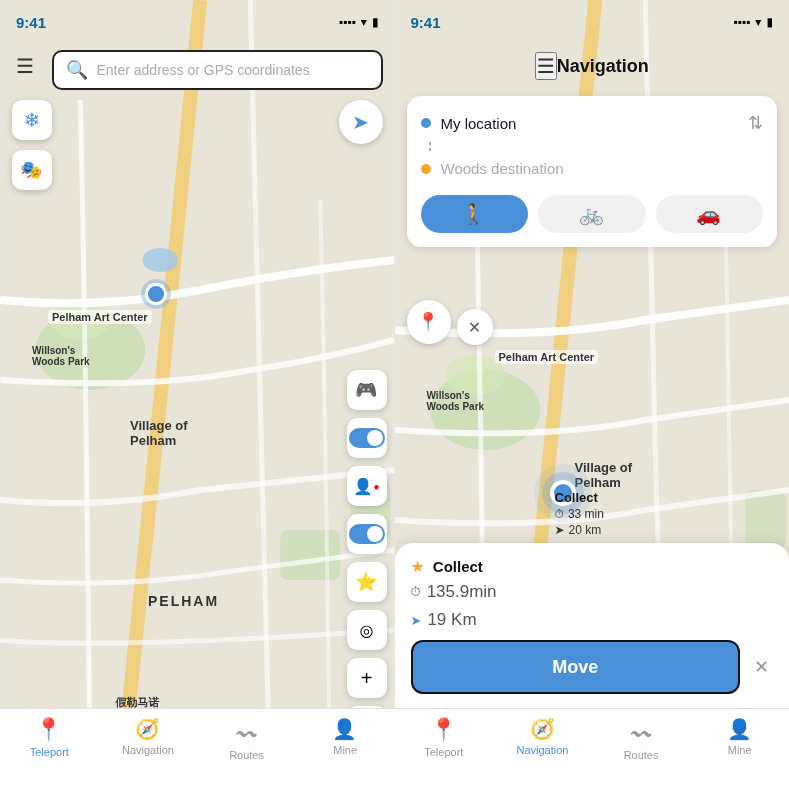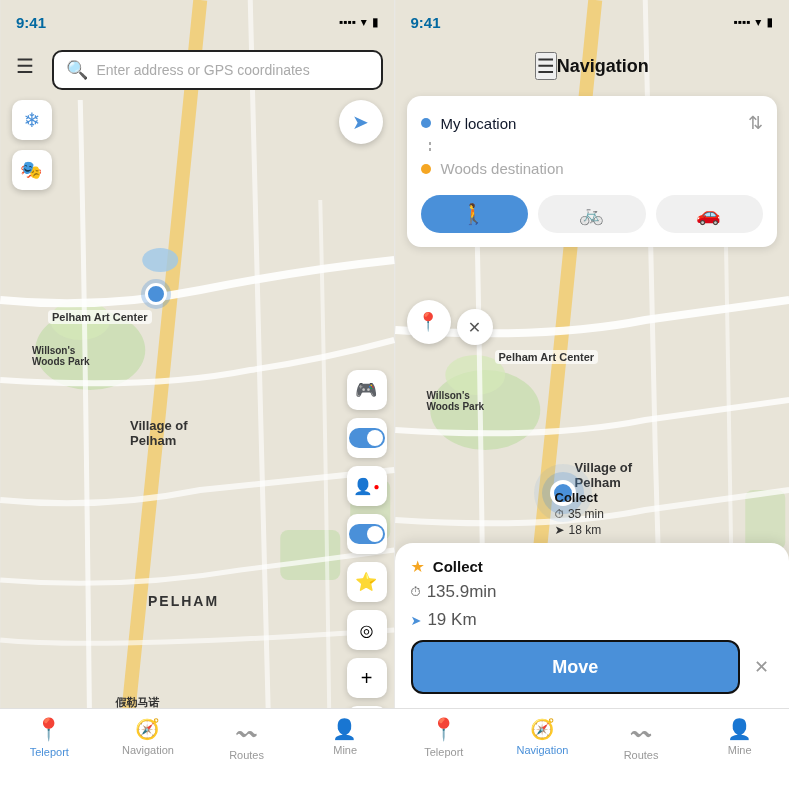--- a/index.html
+++ b/index.html
@@ -576,25 +576,25 @@
     <span>📍</span>
   </div>
   <div class="close-float" style="top:309px;">
     <span>✕</span>
   </div>
 
   <div class="collect-info">
     <div class="collect-label">Collect</div>
     <div class="collect-row">
       <span>⏱</span>
-      <span>35 min</span>
+      <span>33 min</span>
     </div>
     <div class="collect-row">
       <span>➤</span>
-      <span>18 km</span>
+      <span>20 km</span>
     </div>
   </div>
 
   <div class="compass-btn-right">
     <span>◎</span>
   </div>
 
   <div class="bottom-card">
     <div style="display:flex;align-items:center;gap:8px;margin-bottom:6px;">
       <span class="card-star">★</span>

